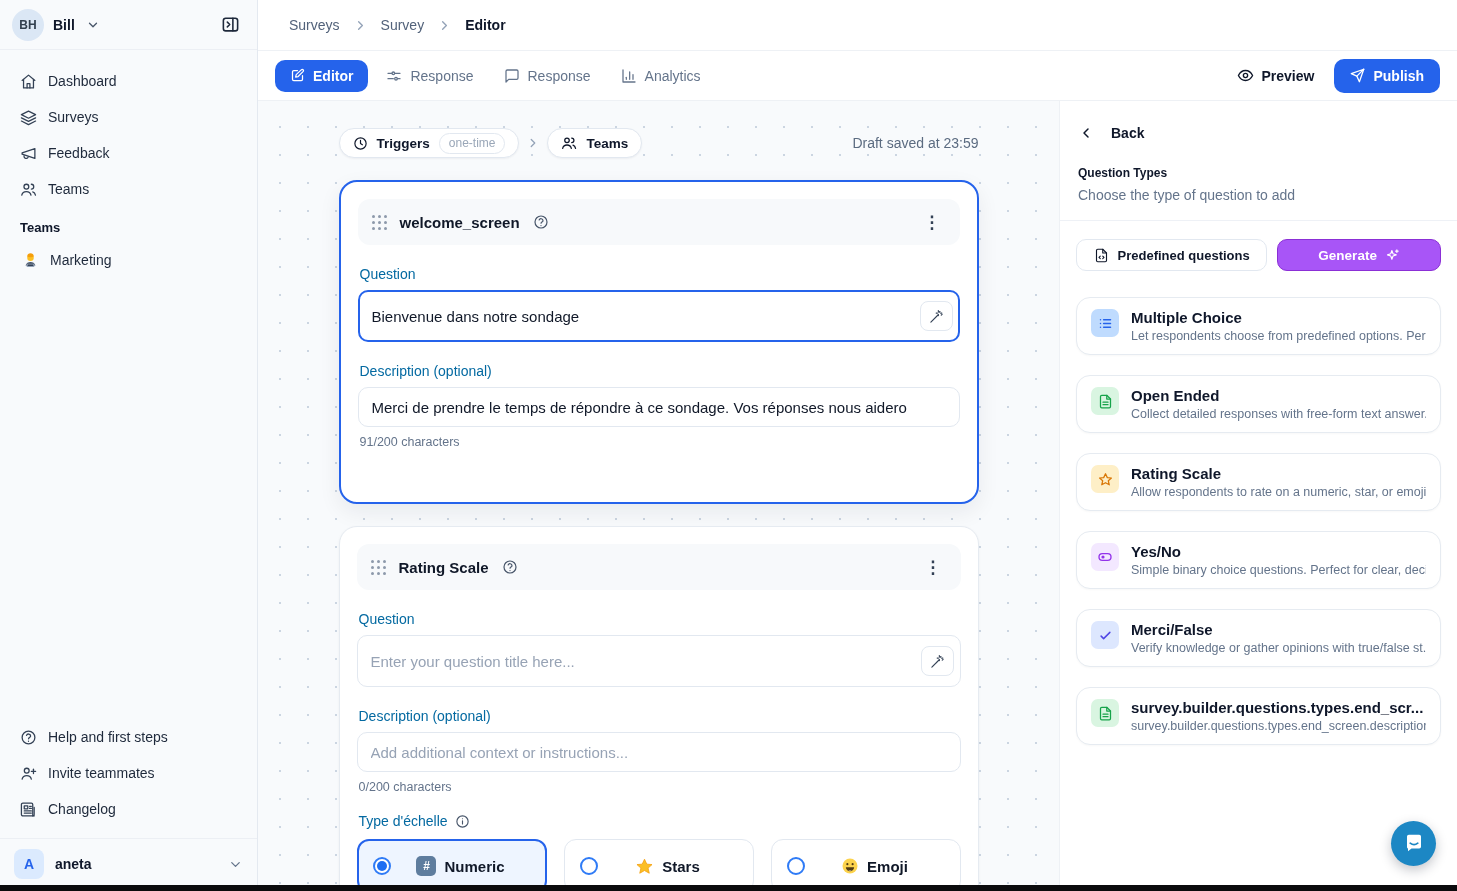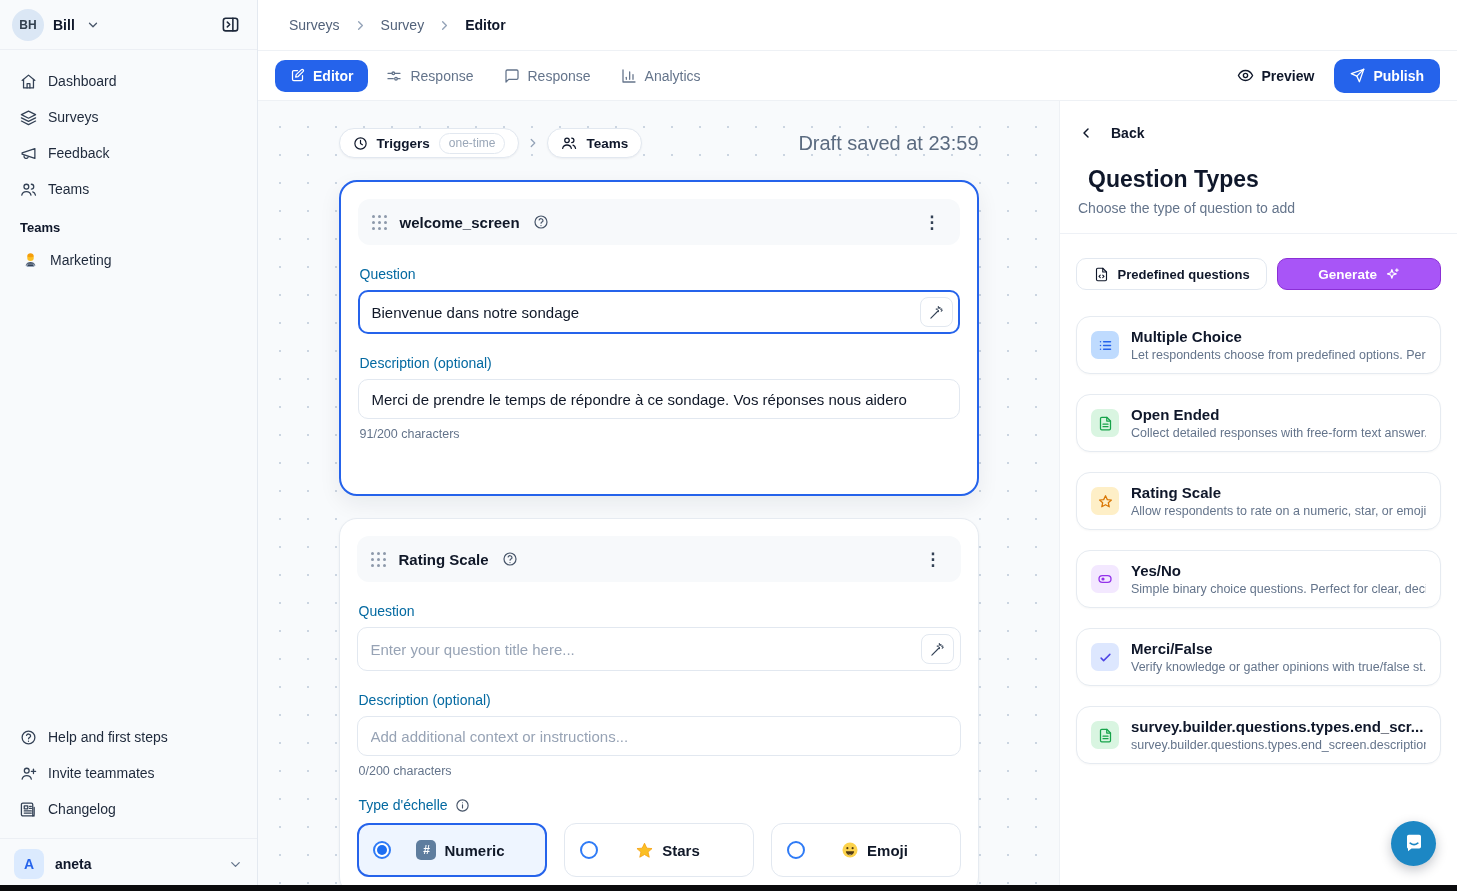--- a/index.html
+++ b/index.html
@@ -46,35 +46,35 @@
 
   .content { flex:1; display:flex; min-height:0; }
 
   
   .canvas { flex:1; min-width:0; background-color:#f8fafc; background-image:radial-gradient(circle, #cbd5e1 1.3px, transparent 1.4px); background-size:28px 28px; background-position:8px 12px; padding-top:27px; overflow:hidden; }
   .canvas-inner { width:640px; margin:0 auto; }
   .canvas-toprow { display:flex; align-items:center; }
   .chip { background:#fff; border:1px solid #e2e8f0; border-radius:999px; height:30px; display:flex; align-items:center; gap:9px; padding:0 13px; font-size:13.5px; font-weight:600; color:#0f172a; box-shadow:0 1px 2px rgba(15,23,42,.05); cursor:pointer; }
   .chip-badge { border:1px solid #e2e8f0; border-radius:999px; font-size:12px; font-weight:500; color:#9aa7b8; padding:2.5px 9px; }
   .chip-sep { color:#94a3b8; margin:0 7px; display:flex; }
-  .draft-status { margin-left:auto; font-size:20px; color:#5b6b80; }
+  .draft-status { margin-left:auto; font-size:14px; color:#5b6b80; }
 
   .q-card { background:#fff; border-radius:18px; margin-top:22px; padding:17px; }
   .q-card.selected { border:2px solid #2563eb; box-shadow:0 8px 22px rgba(15,23,42,.07); }
   .q-card.plain { border:1px solid #e6ebf1; box-shadow:0 1px 3px rgba(15,23,42,.05); }
   .q-header { background:#f7f9fb; border-radius:12px; height:46px; display:flex; align-items:center; gap:13px; padding:0 14px; cursor:pointer; }
   .drag-dots { display:grid; grid-template-columns:repeat(3, 3px); grid-auto-rows:3px; gap:3px; cursor:grab; }
   .drag-dots i { width:3px; height:3px; border-radius:50%; background:#8d99ab; }
   .q-title { font-size:15px; font-weight:600; color:#101828; }
   .q-help { color:#475569; display:flex; }
   .kebab { margin-left:auto; border:none; background:none; color:#334155; font-size:17px; font-weight:700; line-height:1; cursor:pointer; padding:4px 5px; }
 
   .field-label { font-size:14px; font-weight:500; color:#0369a1; margin:21px 2px 8px; }
   .input-wrap { position:relative; }
-  .text-input { width:100%; height:44px; border:1px solid #e2e8f0; border-radius:10px; background:#fff; padding:0 52px 0 13px; font-size:15px; color:#101828; font-family:inherit; outline:none; }
+  .text-input { width:100%; height:52px; border:1px solid #e2e8f0; border-radius:10px; background:#fff; padding:0 52px 0 13px; font-size:15px; color:#101828; font-family:inherit; outline:none; }
   .text-input.focused { border:2px solid #2563eb; padding:0 51px 0 12px; }
   .text-input::placeholder { color:#97a3b5; }
   .text-input.slim { height:40px; }
   .wand-btn { position:absolute; right:7px; top:50%; transform:translateY(-50%); width:33px; height:30px; background:#fff; border:1px solid #e2e8f0; border-radius:8px; display:flex; align-items:center; justify-content:center; color:#334155; cursor:pointer; }
   .char-count { font-size:12.5px; color:#64748b; margin:8px 2px 0; }
   .card-tail { height:36px; }
 
   .scale-label-row { display:flex; align-items:center; gap:7px; margin:19px 2px 10px; }
   .scale-label-row .field-label { margin:0; }
   .info-ic { color:#475569; display:flex; }
@@ -82,28 +82,28 @@
   .scale-option { flex:1; height:54px; border-radius:12px; border:1px solid #e2e8f0; background:#fff; display:flex; align-items:center; padding:16px 15px; cursor:pointer; }
   .scale-option.selected { background:#eef5ff; border:2px solid #2563eb; padding:0 14px; }
   .radio { width:18px; height:18px; min-width:18px; border-radius:50%; border:2px solid #2f7bf6; background:#fff; position:relative; }
   .radio.checked::after { content:""; position:absolute; inset:2px; border-radius:50%; background:#1d6ef2; }
   .scale-center { flex:1; display:flex; align-items:center; justify-content:center; gap:8px; font-size:15px; font-weight:600; color:#101828; }
   .keycap { width:20px; height:20px; border-radius:5px; background:#5e7d9e; color:#fff; font-size:12px; font-weight:700; display:flex; align-items:center; justify-content:center; }
 
   
   .panel { width:398px; min-width:398px; background:#fff; border-left:1px solid #eef1f5; padding:24px 16px 0; overflow:hidden; }
   .back-row { display:flex; align-items:center; gap:17px; font-size:14px; font-weight:600; color:#0f172a; cursor:pointer; padding-left:2px; }
-  .panel-title { font-size:23px; font-weight:700; margin:25px 12px 0; }
+  .panel-title { font-size:12px; font-weight:700; margin:25px 2px 0; }
   .panel-sub { font-size:14px; color:#64748b; margin:7px 2px 0; }
   .panel-divider { height:1px; background:#eef1f6; margin:17px -16px 0; }
-  .panel-actions { display:flex; gap:10px; margin-top:24px; }
+  .panel-actions { display:flex; gap:10px; margin-top:18px; }
   .predef-btn { flex:1.17; height:32px; border:1px solid #e2e8f0; border-radius:10px; background:#fff; display:flex; align-items:center; justify-content:center; gap:9px; font-size:13px; font-weight:600; color:#0f172a; cursor:pointer; font-family:inherit; }
   .generate-btn { flex:1; height:32px; border:1px solid #8b2fd6; border-radius:10px; background:#a855f7; color:#fff; display:flex; align-items:center; justify-content:center; gap:8px; font-size:13.5px; font-weight:600; cursor:pointer; font-family:inherit; }
 
-  .type-card { border:1px solid #e6ebf1; border-radius:14px; background:#fff; padding:11px 14px; display:flex; gap:12px; align-items:center; margin-top:20px; cursor:pointer; box-shadow:0 1px 2px rgba(15,23,42,.03); }
+  .type-card { border:1px solid #e6ebf1; border-radius:14px; background:#fff; padding:11px 14px; display:flex; gap:12px; margin-top:20px; cursor:pointer; box-shadow:0 1px 2px rgba(15,23,42,.03); }
   .type-card.first { margin-top:26px; }
   .type-icon { width:28px; height:28px; min-width:28px; border-radius:7px; display:flex; align-items:center; justify-content:center; }
   .ti-blue   { background:#bfdbfe; color:#2563eb; }
   .ti-green  { background:#d9f5e1; color:#16a34a; }
   .ti-amber  { background:#feefc7; color:#d97706; }
   .ti-purple { background:#f3e8ff; color:#9333ea; }
   .ti-indigo { background:#dde7fe; color:#4f46e5; }
   .type-text { min-width:0; flex:1; }
   .type-name { font-size:15px; font-weight:700; color:#0f172a; white-space:nowrap; overflow:hidden; text-overflow:ellipsis; }
   .type-desc { font-size:12.5px; color:#64748b; margin-top:3px; white-space:nowrap; overflow:hidden; }

